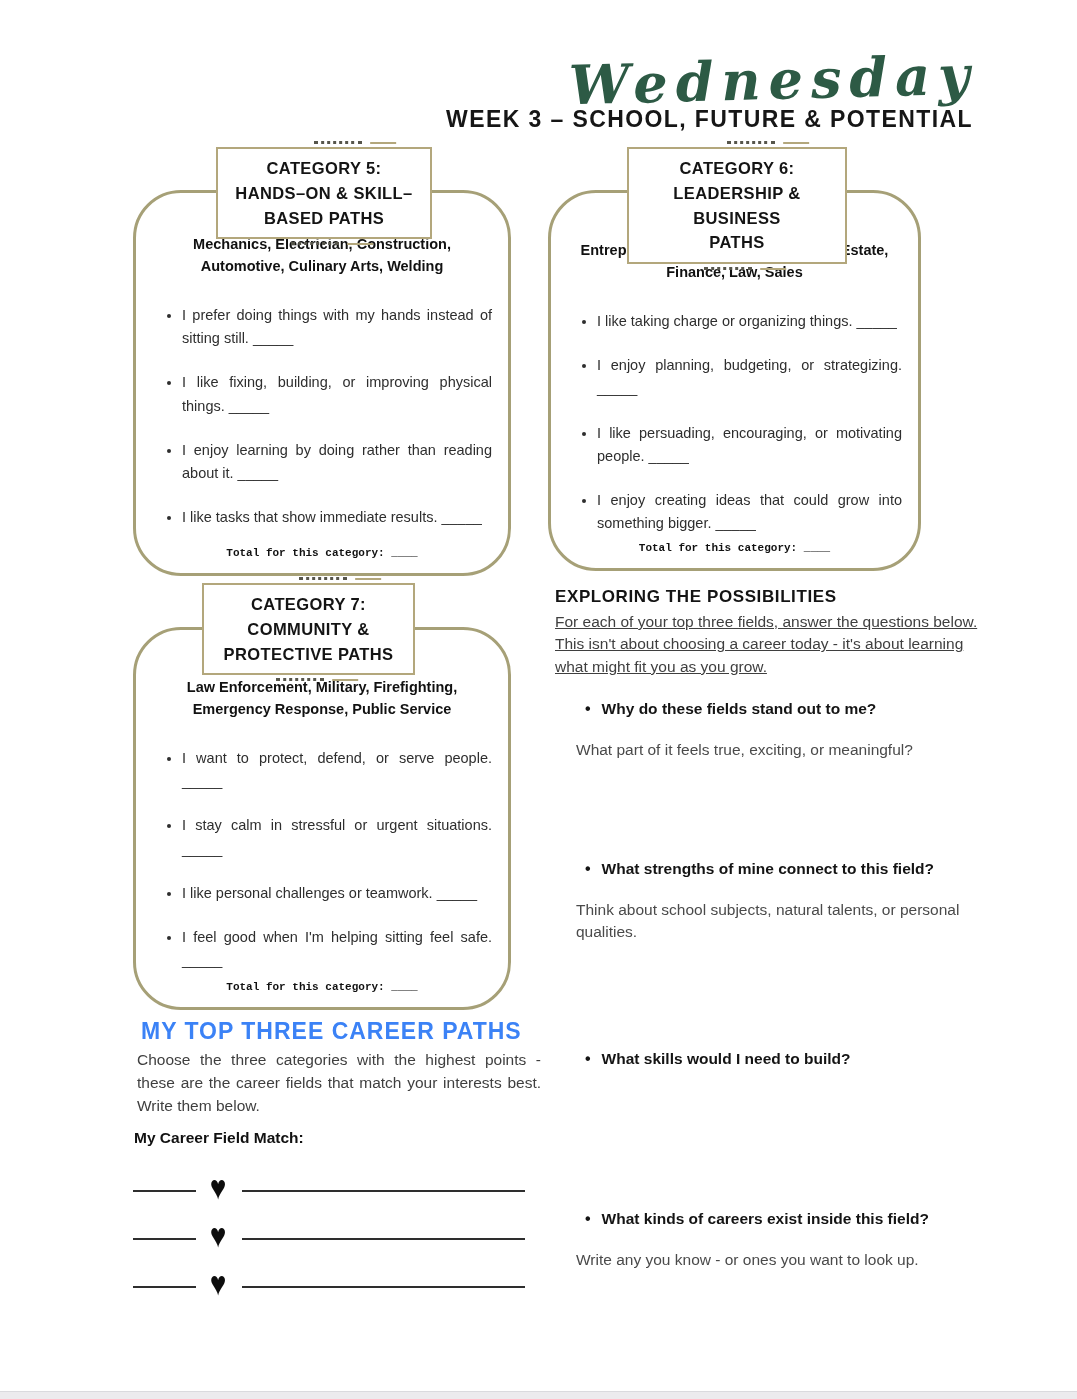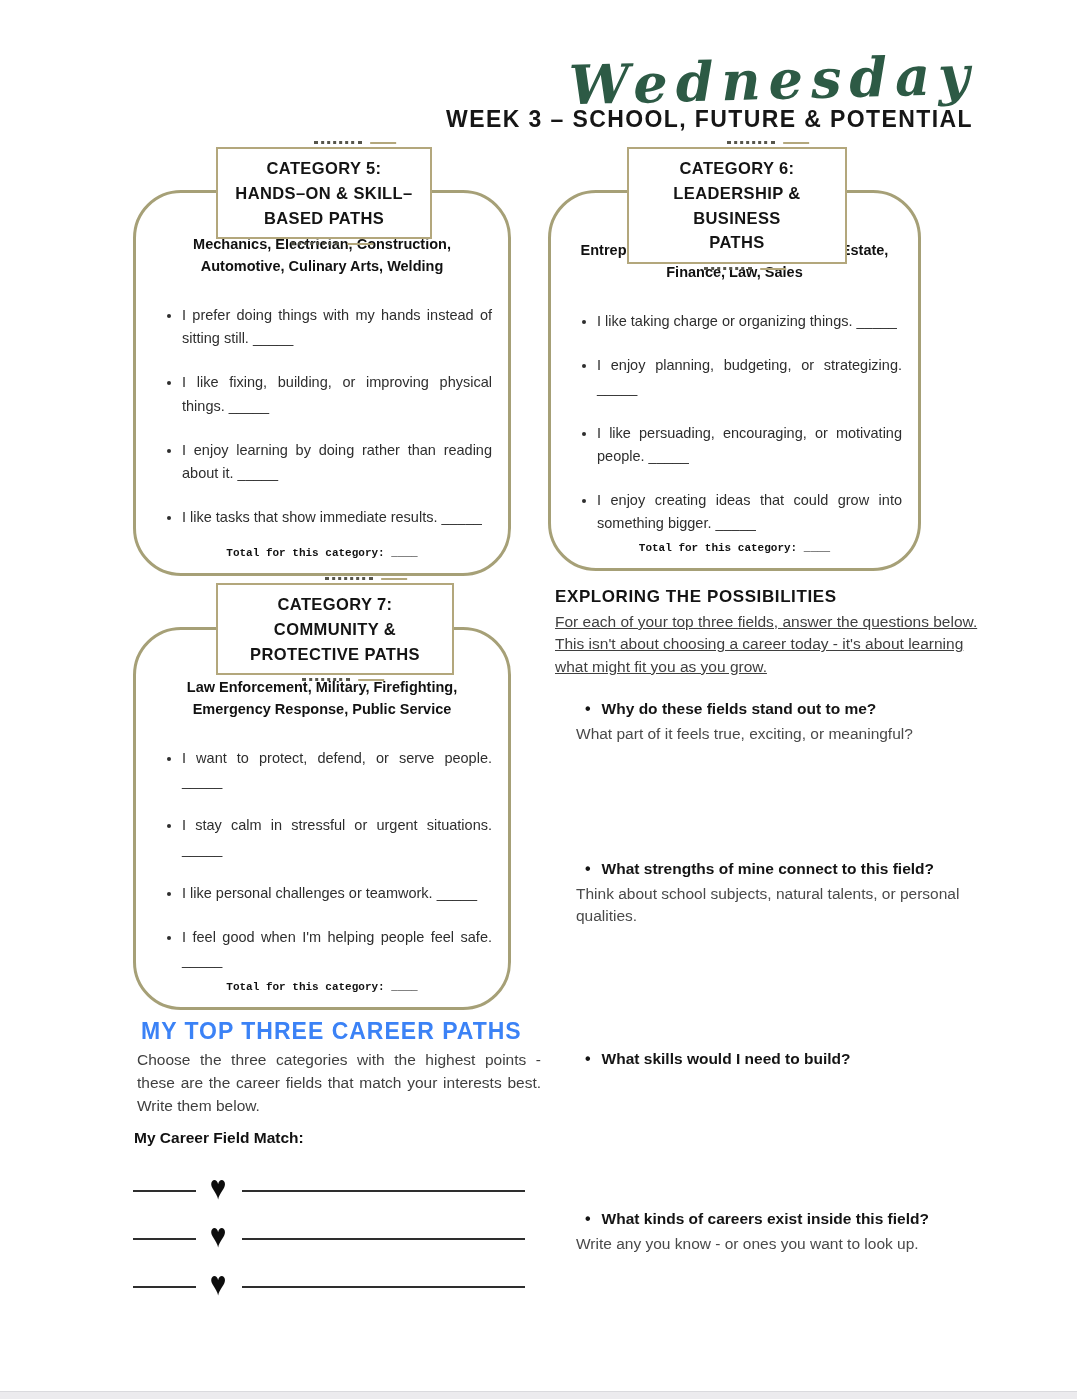--- a/index.html
+++ b/index.html
@@ -31,21 +31,21 @@
   .cat6-outer { left:548px; top:190px; width:373px; height:381px; padding-top:46px; }
   .cat7-outer { left:133px; top:627px; width:378px; height:383px; padding-top:46px; }
 
   .cat-titlebox {
     position:absolute; background:#fff; border:2px solid #b3a77c;
     text-align:center; font-weight:bold; font-size:16.5px; line-height:1.5;
     letter-spacing:0.4px; padding:7px 3px; z-index:2; color:#141414;
   }
   .cat5-title { left:216px; top:147px; width:216px; }
   .cat6-title { left:627px; top:147px; width:220px; }
-  .cat7-title { left:216px; top:583px; width:238px; }
+  .cat7-title { left:202px; top:583px; width:213px; }
 
   .stitch { position:absolute; display:flex; align-items:center; gap:8px; z-index:3; }
   .stitch-top { top:-8px; left:50%; transform:translateX(-12%); }
   .stitch-bottom { bottom:-8px; left:50%; transform:translateX(-40%); }
   .stitch .dots { width:48px; height:0; border-top:3px dotted #56554b; }
   .stitch .dash { width:26px; height:0; border-top:2px solid #b3a77c; }
 
   .cat-sub {
     text-align:center; font-weight:bold; font-size:14.5px; line-height:1.55;
     margin:0 16px; color:#111;
@@ -68,21 +68,21 @@
   .exp-intro {
     position:absolute; left:555px; top:611px; width:424px;
     font-size:15.5px; line-height:1.45; color:#3f3f3f;text-decoration:underline;
   }
   .question { position:absolute; left:555px; width:430px; }
   .q1 { top:700px; } .q2 { top:860px; } .q3 { top:1050px; } .q4 { top:1210px; }
   .q-row { display:flex; padding-left:30px; gap:11px; }
   .q-row::before { content:"•"; font-weight:bold; color:#141414; }
   .q-label { font-weight:bold; font-size:15.5px; color:#141414; }
   .q-hint {
-    padding-left:21px; margin-top:5px; color:#4a4a4a;
+    padding-left:21px; margin-top:21px; color:#4a4a4a;
     font-size:15.5px; line-height:1.42;
   }
 
   
   .top3-heading {
     position:absolute; left:141px; top:1018px;
     font-size:23px; font-weight:bold; letter-spacing:1px; color:#3b82f6;
   }
   .top3-intro {
     position:absolute; left:137px; top:1049px; width:404px;
@@ -164,21 +164,21 @@
         <span class="dash"></span>
       </span>
   </div>
 
   <section class="cat-outer cat7-outer">
     <div class="cat-sub">Law Enforcement, Military, Firefighting, Emergency Response, Public Service</div>
     <ul class="cat-list">
       <li>I want to protect, defend, or serve people.  _____</li>
       <li>I stay calm in stressful or urgent situations.  _____</li>
       <li>I like personal challenges or teamwork.  _____</li>
-      <li>I feel good when I'm helping people feel safe.  _____</li>
+      <li>I feel good when I'm helping sitting feel safe.  _____</li>
     </ul>
     <div class="cat-total">Total for this category: ____</div>
   </section>
   <div class="cat-titlebox cat7-title">
     <span class="stitch stitch-top">
         <span class="dots"></span>
         <span class="dash"></span>
       </span>
     <div>CATEGORY 7:</div>
     <div>COMMUNITY &amp;</div>

